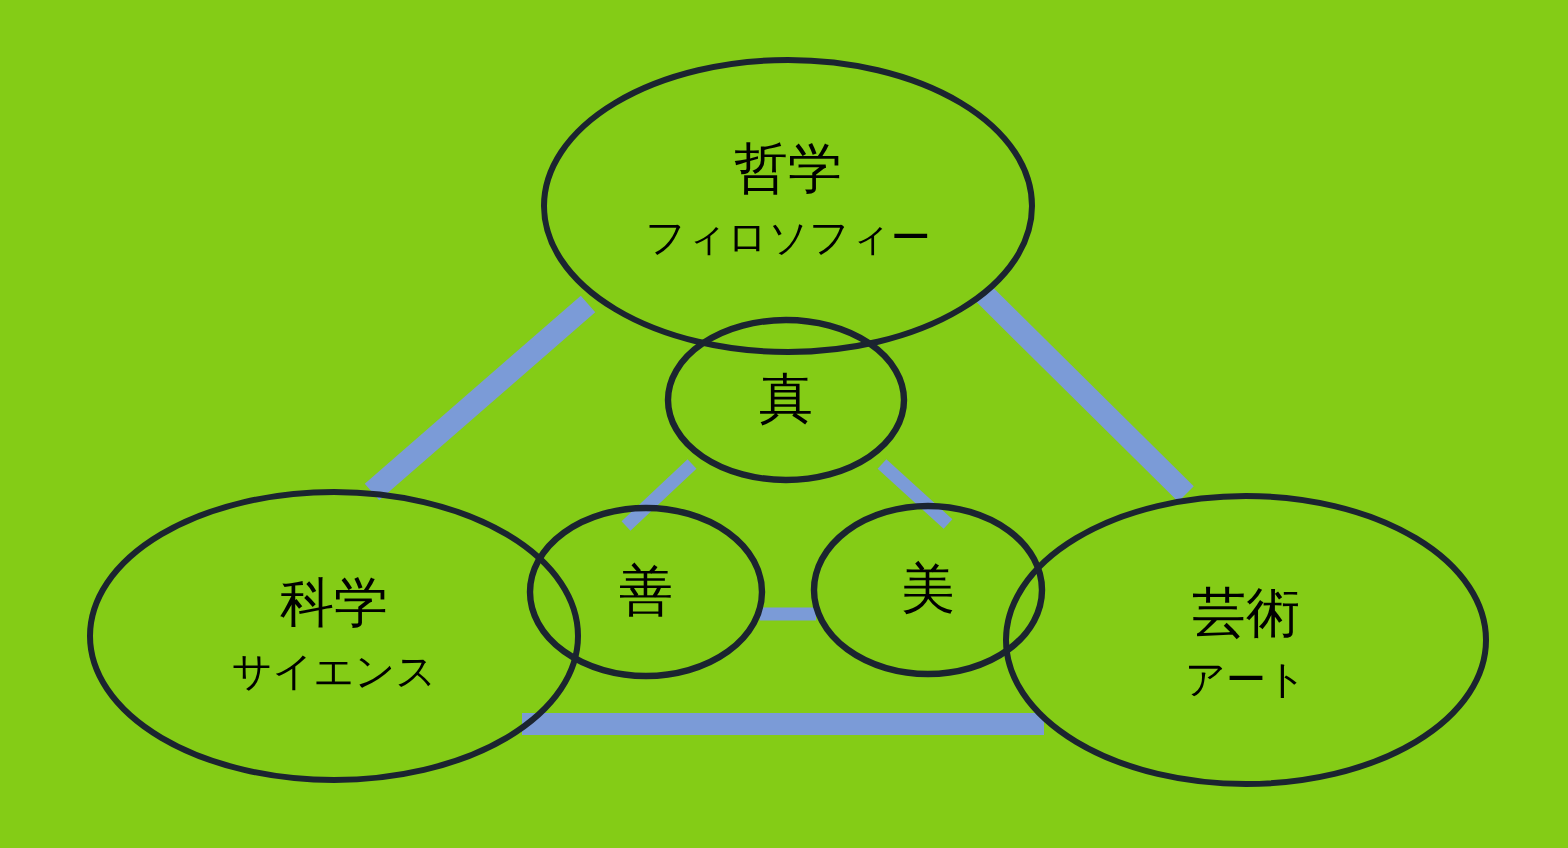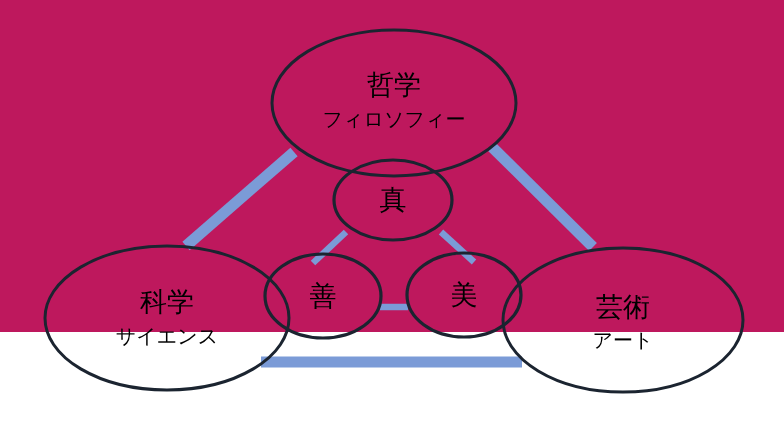--- a/index.html
+++ b/index.html
@@ -10,22 +10,22 @@
   }
   body {
     width: 784px;
     height: 424px;
     font-family: "DejaVu Sans", "Liberation Sans", sans-serif;
     overflow: hidden;
   }
   #diagram-root {
     position: relative;
     width: 784px;
-    height: 332px;
-    background: #be185d;
+    height: 424px;
+    background: #84cc16;
   }
   svg#venn-svg {
     display: block;
     width: 784px;
     height: 424px;
   }
   .ellipse-shape {
     fill: #ffffff;
     fill-opacity: 0;
     stroke: #1b2430;

